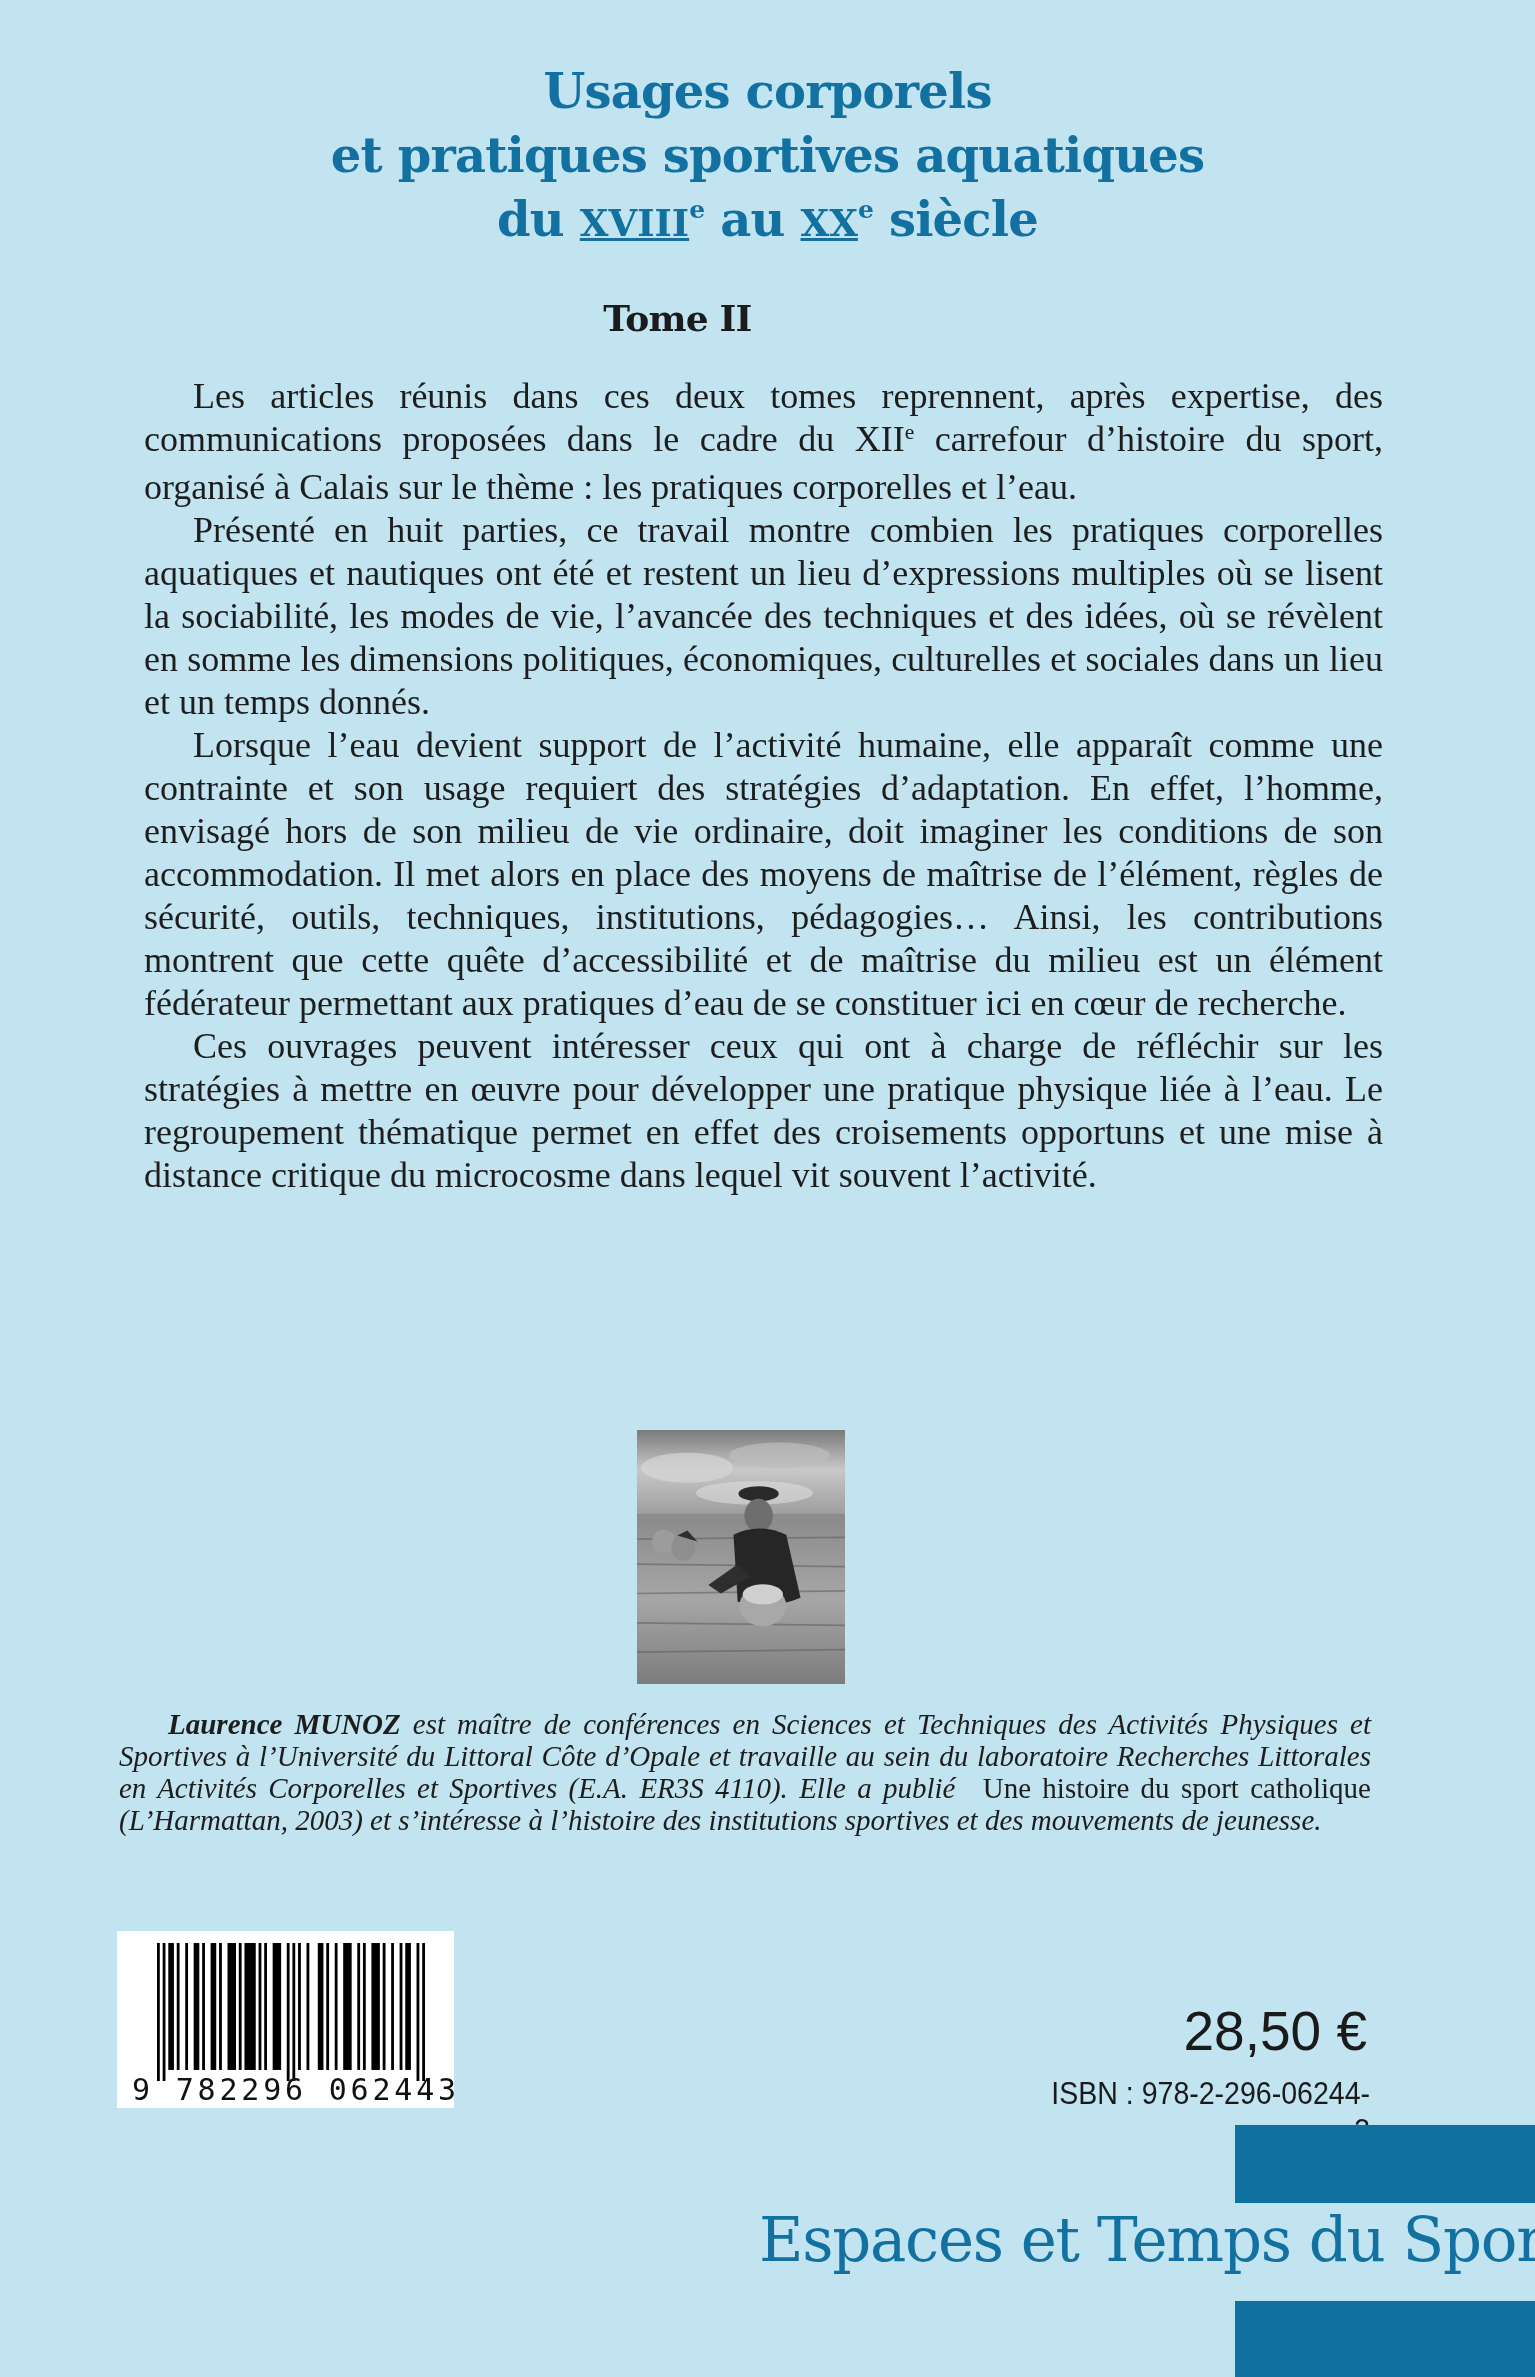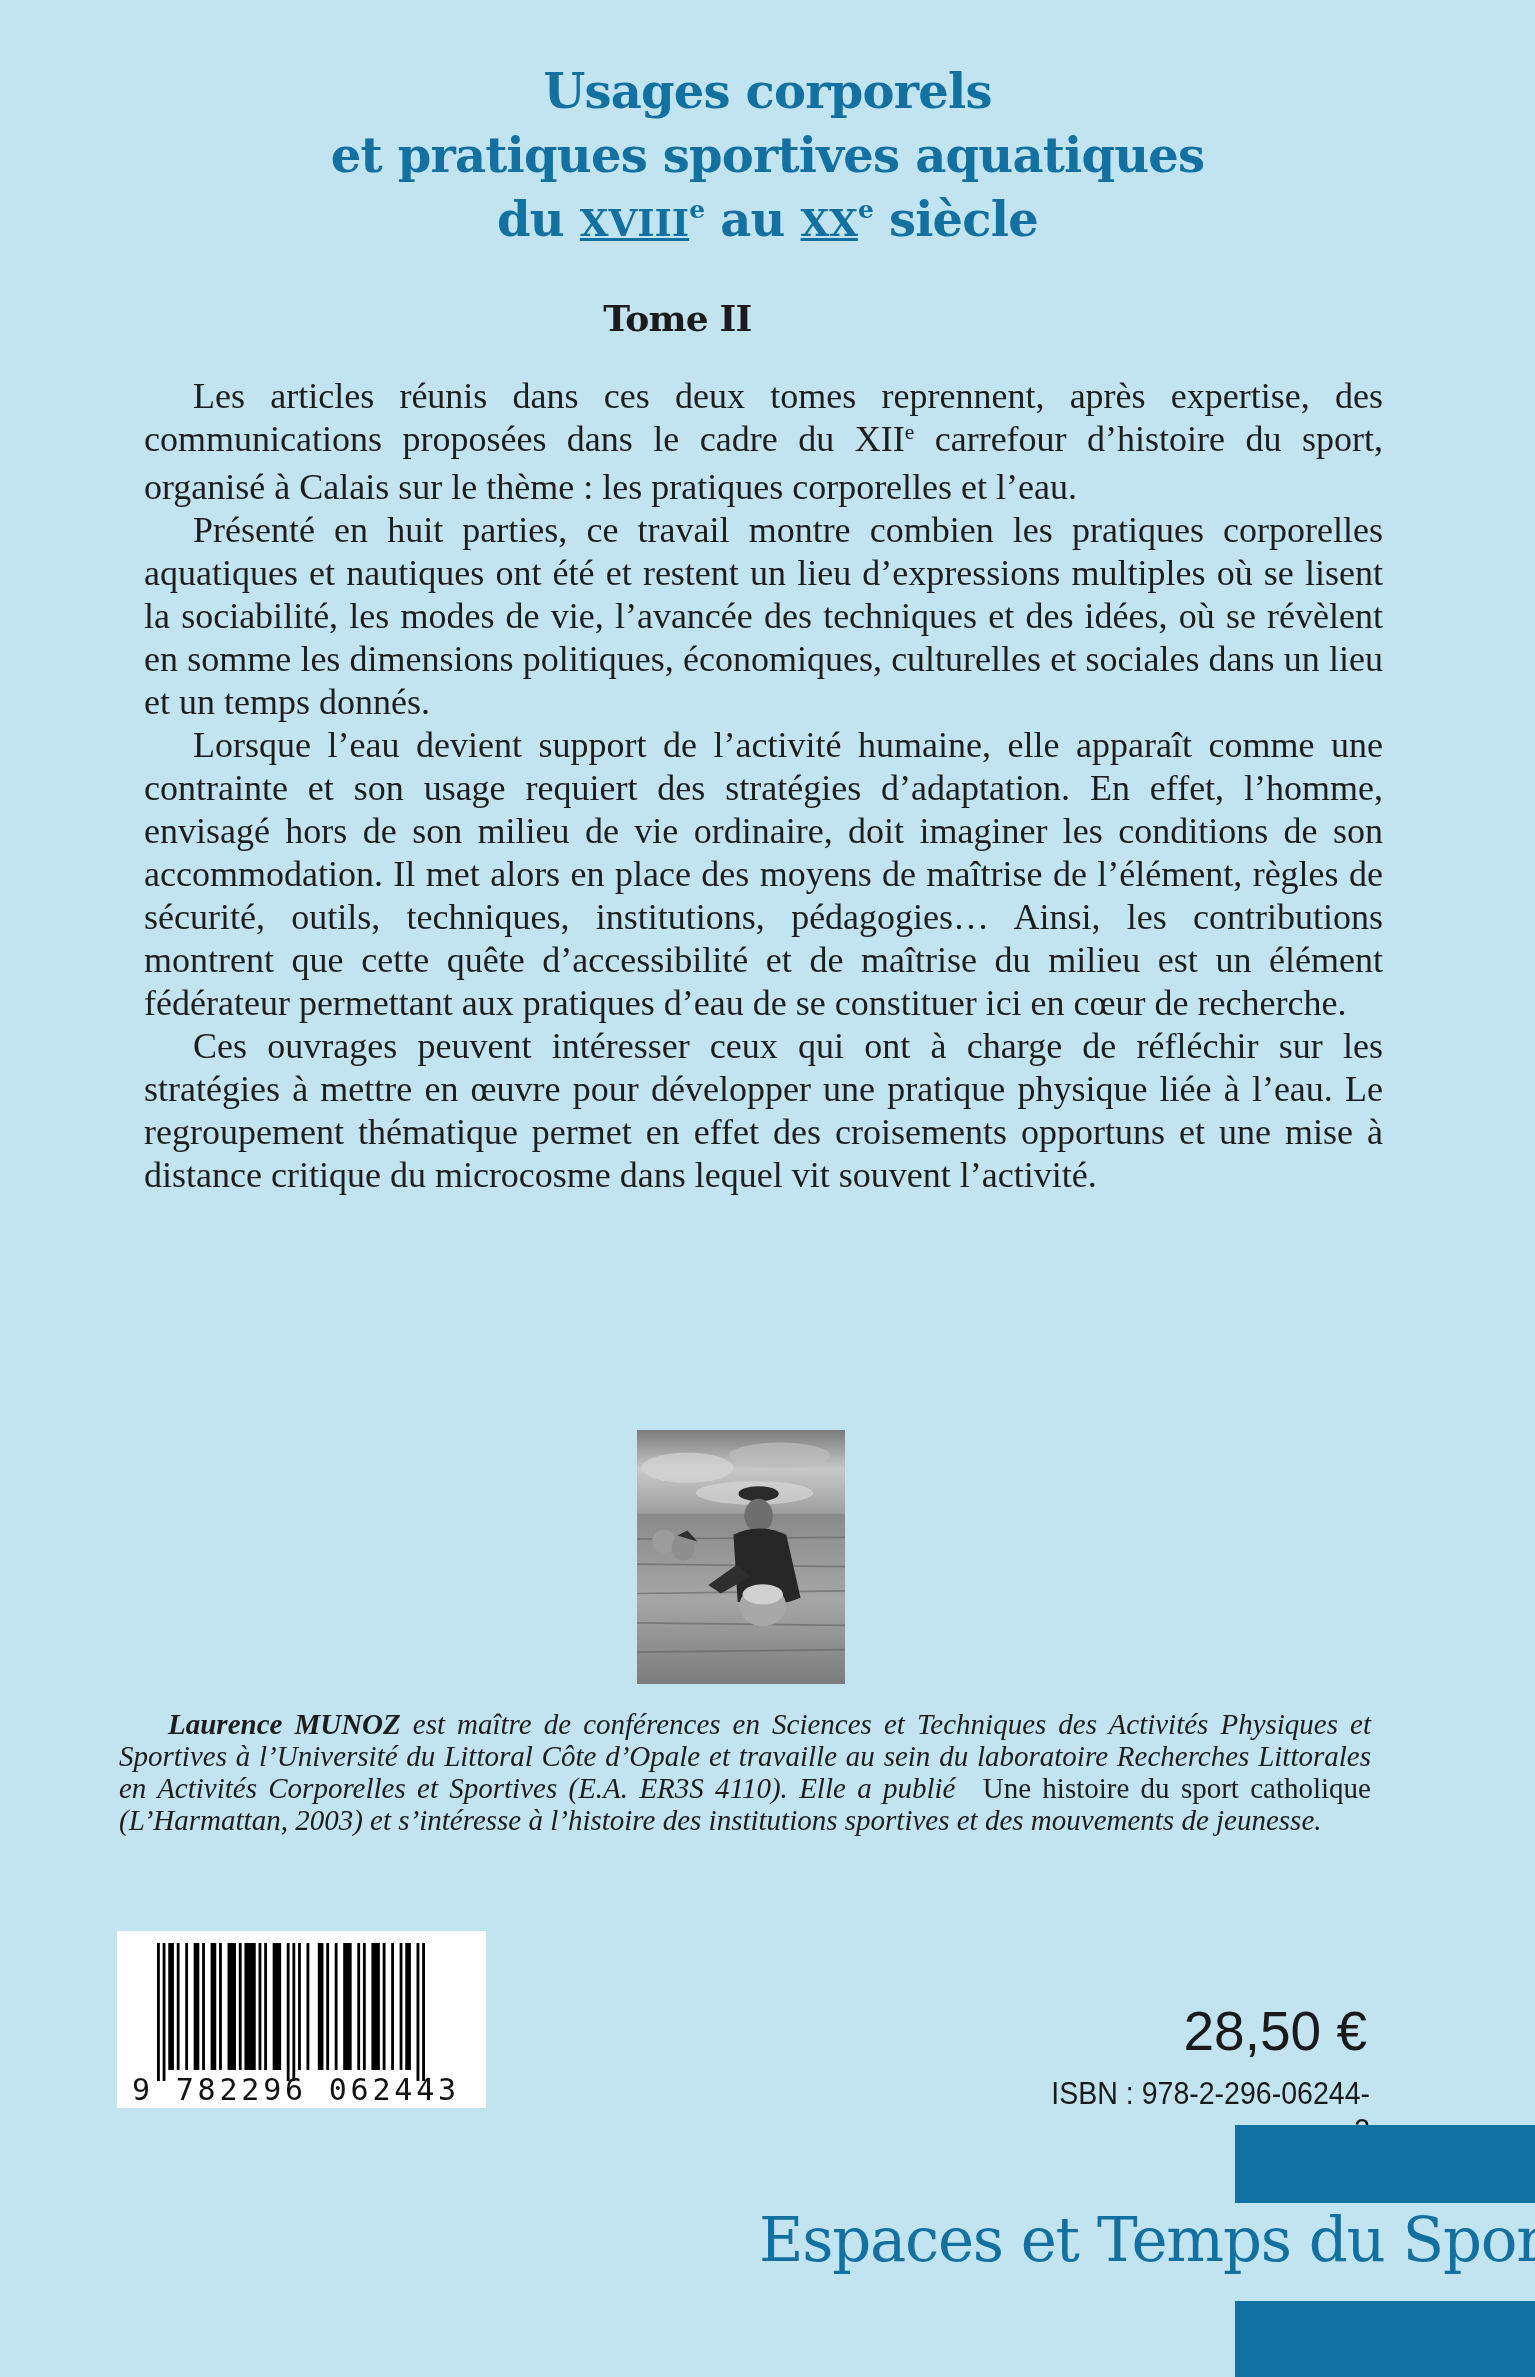--- a/index.html
+++ b/index.html
@@ -37,21 +37,21 @@
   }
   .illustration svg { display:block; }
   .bio {
     position:absolute; left:119px; top:1708px; width:1252px;
     font-style:italic; font-size:29px; line-height:32px; text-align:justify; color:#1d1d1d;
   }
   .bio p { margin:0; text-indent:49px; }
   .bio .name { font-weight:bold;margin-top:12px; }
   .bio .book { font-style:normal;margin-left:16px; }
   .barcode-box {
-    position:absolute; left:117px; top:1931px; width:337px; height:177px; background:#ffffff;padding-left:32px;
+    position:absolute; left:117px; top:1931px; width:337px; height:177px; background:#ffffff;
   }
   .barcode-bars { position:absolute; left:40px; top:11.7px; width:268px; height:138px; }
   .barcode-digits {
     position:absolute; left:15px; top:144px; width:310px;
     font-family:"DejaVu Sans Mono", "Liberation Mono", monospace; font-size:30px; line-height:30px;
     color:#111; letter-spacing:3.8px; white-space:nowrap;
   }
   .price {
     position:absolute; right:168px; top:2008px;
     font-family:"Liberation Sans", "DejaVu Sans", sans-serif; font-size:55px; line-height:47px; color:#1a1a1a;

